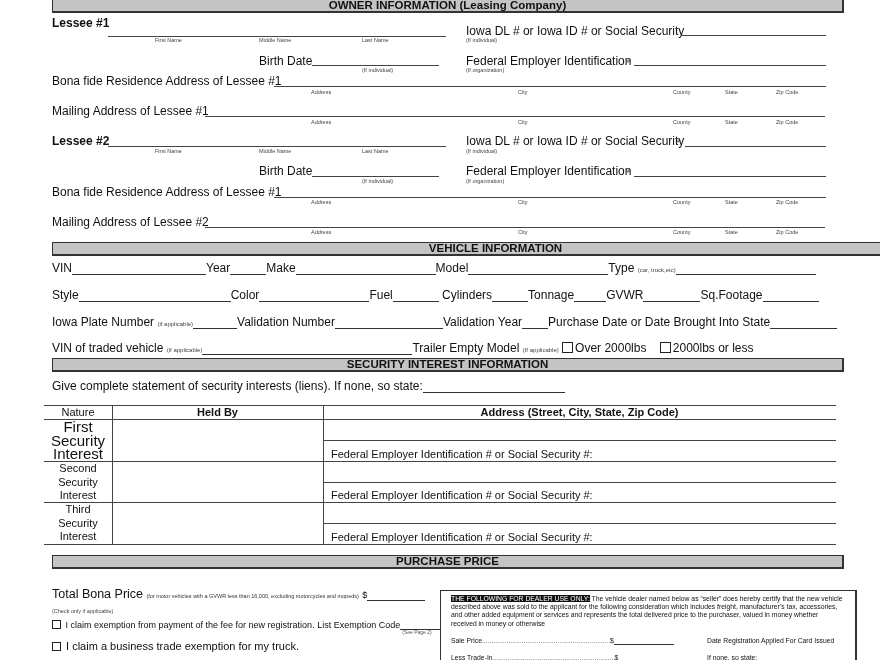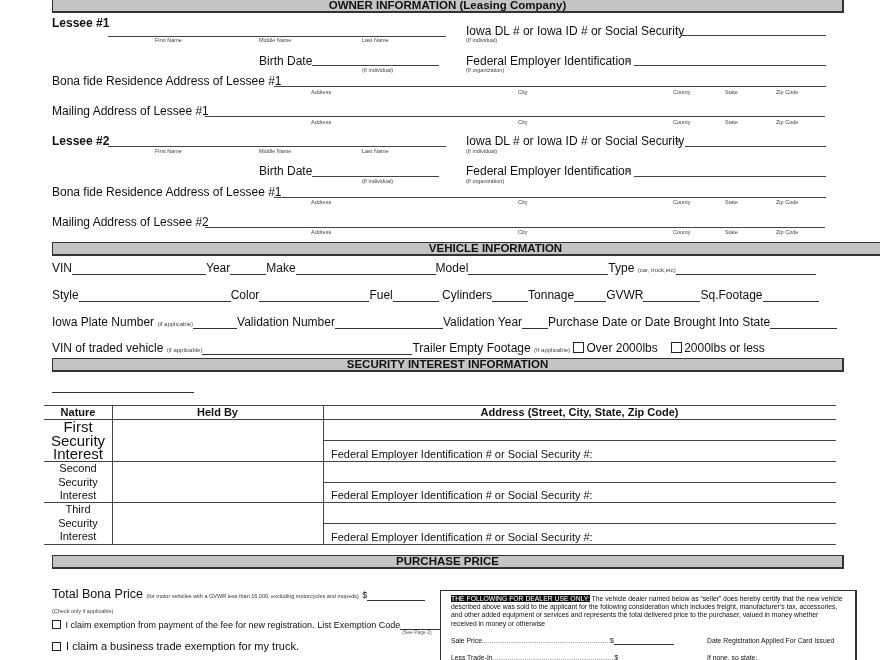--- a/index.html
+++ b/index.html
@@ -107,41 +107,41 @@
 
 <div class="row" style="top:288px;">
   <span>Style</span><span class="vl" style="width:152px"></span><span>Color</span><span class="vl" style="width:110px"></span><span>Fuel</span><span class="vl" style="width:46px"></span> <span>Cylinders</span><span class="vl" style="width:36px"></span><span>Tonnage</span><span class="vl" style="width:32px"></span><span>GVWR</span><span class="vl" style="width:57px"></span><span>Sq.Footage</span><span class="vl" style="width:56px"></span>
 </div>
 
 <div class="row" style="top:315px;">
   <span>Iowa Plate Number</span> <span class="small" style="font-size:6px">(if applicable)</span><span class="vl" style="width:44px"></span><span>Validation Number</span><span class="vl" style="width:108px"></span><span>Validation Year</span><span class="vl" style="width:26px"></span><span>Purchase Date or Date Brought Into State</span><span class="vl" style="width:67px"></span>
 </div>
 
 <div class="row" style="top:341px;">
-  <span>VIN of traded vehicle</span> <span class="small" style="font-size:6px">(if applicable)</span><span class="vl" style="width:210px"></span><span>Trailer Empty Footage</span> <span class="small" style="font-size:6px">(If applicable)</span> <span class="cb"></span><span>Over 2000lbs</span> &nbsp;&nbsp;&nbsp;<span class="cb"></span><span>2000lbs or less</span>
+  <span>VIN of traded vehicle</span> <span class="small" style="font-size:6px">(if applicable)</span><span class="vl" style="width:210px"></span><span>Trailer Empty Model</span> <span class="small" style="font-size:6px">(If applicable)</span> <span class="cb"></span><span>Over 2000lbs</span> &nbsp;&nbsp;&nbsp;<span class="cb"></span><span>2000lbs or less</span>
 </div>
 
 <div class="bar" style="top:358px;">SECURITY INTEREST INFORMATION</div>
 
 <div class="row" style="top:379px;">
-  <span class="vl" style="width:142px"></span>
+  <span>Give complete statement of security interests (liens). If none, so state:</span><span class="vl" style="width:142px"></span>
 </div>
 
 <div class="gridh" style="left:44px;top:405px;width:792px;"></div>
 <div class="gridh" style="left:44px;top:419px;width:792px;"></div>
 <div class="gridh" style="left:44px;top:461px;width:792px;"></div>
 <div class="gridh" style="left:44px;top:502px;width:792px;"></div>
 <div class="gridh" style="left:44px;top:544px;width:792px;"></div>
 <div class="gridh" style="left:323px;top:440px;width:513px;"></div>
 <div class="gridh" style="left:323px;top:482px;width:513px;"></div>
 <div class="gridh" style="left:323px;top:523px;width:513px;"></div>
 <div class="gridv" style="left:112px;top:405px;height:139px;"></div>
 <div class="gridv" style="left:323px;top:405px;height:139px;"></div>
 
-<span class="abs" style="left:44px;top:406px;width:68px;text-align:center;font-size:11px;font-weight:bold;">Nature</span>
+<span class="abs" style="left:44px;top:406px;width:68px;text-align:center;font-size:11px;font-weight:normal;">Nature</span>
 <span class="abs" style="left:112px;top:406px;width:211px;text-align:center;font-size:11px;font-weight:bold;">Held By</span>
 <span class="abs" style="left:323px;top:406px;width:513px;text-align:center;font-size:11px;font-weight:bold;">Address (Street, City, State, Zip Code)</span>
 
 <div class="abs" style="left:44px;top:420px;width:68px;text-align:center;font-size:15px;line-height:13.5px;">
   <div>First</div>
   <div>Security</div>
   <div>Interest</div>
 </div>
 <div class="abs" style="left:113px;top:420px;width:209px;height:40px;"></div>
 <div class="abs" style="left:324px;top:420px;width:511px;height:19px;"></div>

